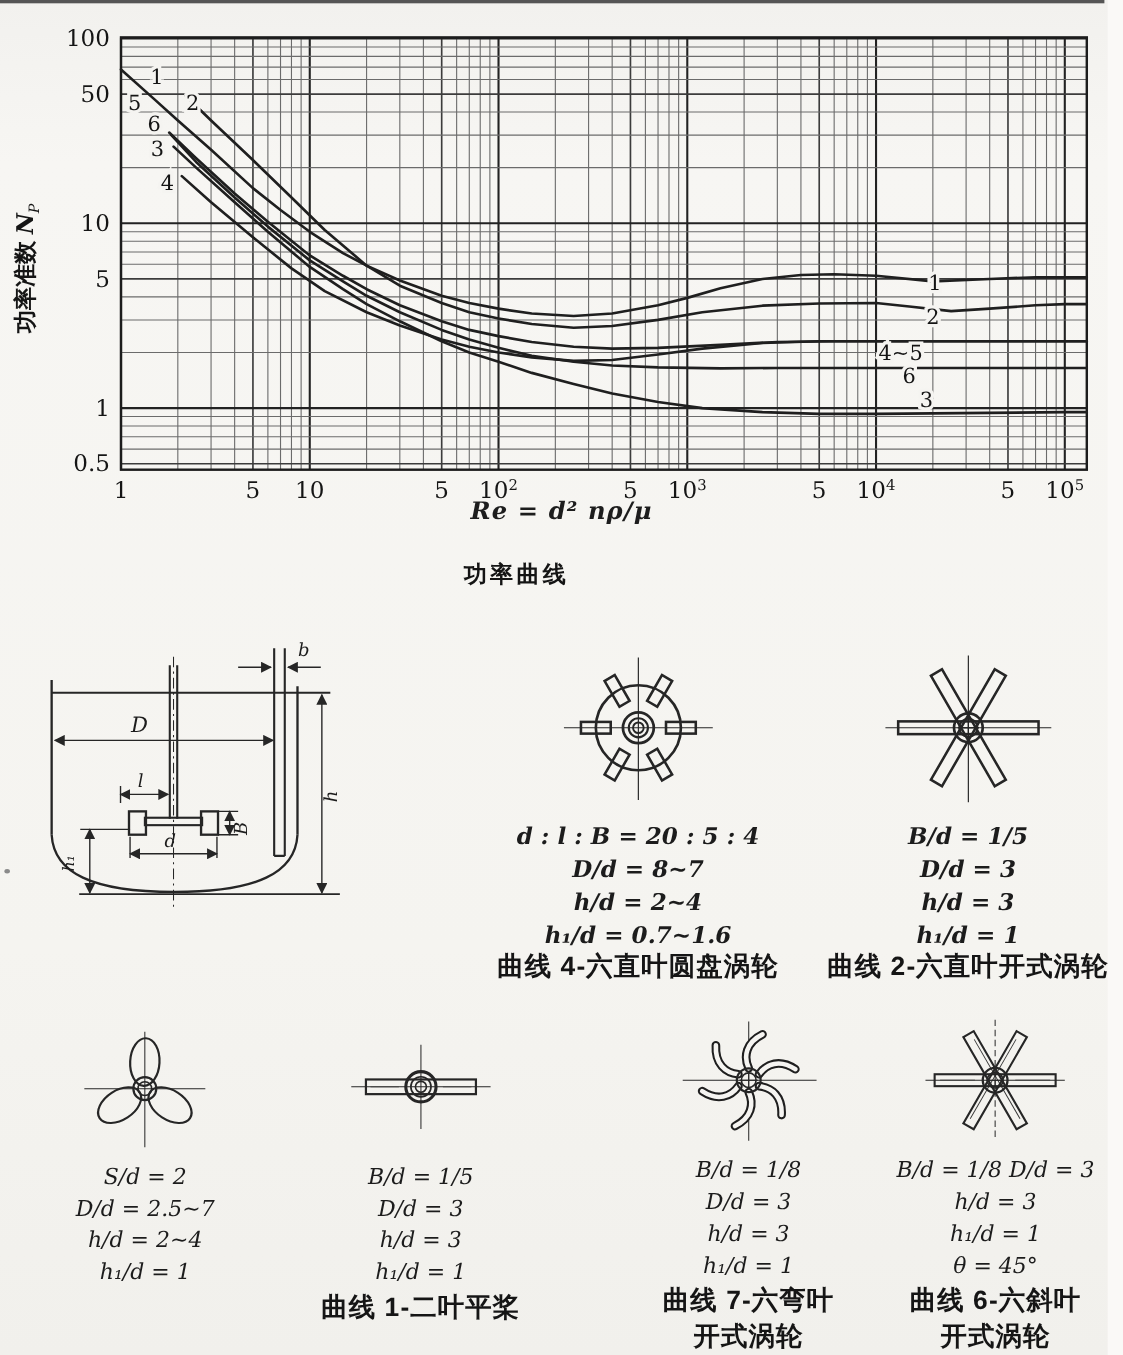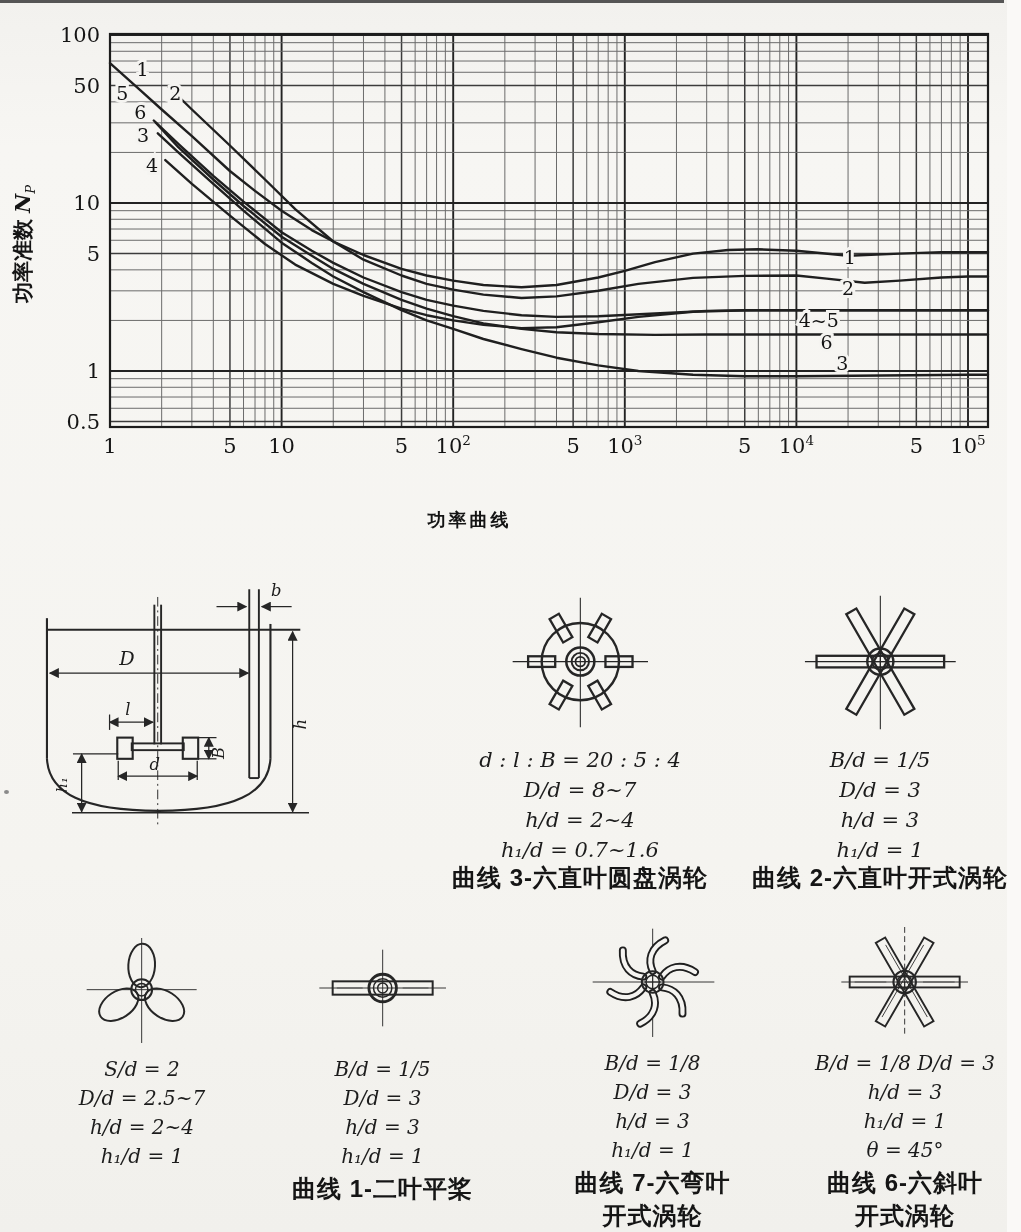--- a/index.html
+++ b/index.html
@@ -10,30 +10,30 @@
   .right-sliver{position:absolute;left:1012px;top:0;width:5px;height:13px;background:#4a4a4a;}
   .right-sliver2{position:absolute;left:1014px;top:196px;width:5px;height:16px;background:#555;}
   .speck{position:absolute;left:4px;top:790px;width:5px;height:4px;background:#8a8a8a;border-radius:50%;}
   .right-margin{position:absolute;right:0;top:0;width:14px;height:100%;background:#faf9f7;}
 
   svg text{user-select:none;}
   .chart-svg{position:absolute;left:0;top:4px;}
   .formula{position:absolute;left:0;top:452px;width:1021px;text-align:center;
            font:italic 600 22px "DejaVu Serif",serif;color:#1d1d1d;letter-spacing:1px;}
   .chart-title{position:absolute;left:0;top:508px;width:939px;text-align:center;
-           font-weight:bold;font-size:18px;color:#141414;letter-spacing:3px;}
+           font-weight:bold;font-size:21px;color:#141414;letter-spacing:3px;}
 
   .tank-svg{position:absolute;left:18px;top:570px;}
 
   .imp{position:absolute;}
   .fig{display:block;margin:0 auto;}
   .row1 .fig{height:145px;}
   .row2 .fig{height:125px;}
   .specs{text-align:center;color:#1c1c1c;font:italic 20px/29px "DejaVu Serif",serif;}
-  .row1 .specs{font-size:21px;line-height:30px;margin-top:8px;}
+  .row1 .specs{font-size:21px;line-height:30px;margin-top:8px;font-weight:bold;}
   .row2 .specs{margin-top:2px;}
   .caption{position:absolute;left:0;right:0;text-align:center;font-weight:bold;font-size:24px;
            color:#151515;letter-spacing:1px;}
   .row1 .caption{top:270px;}
   .row2 .caption{top:244px;line-height:33px;}
 
   .ink{stroke:#262626;fill:none;}
 </style>
 </head>
 <body>
@@ -154,20 +154,21 @@
         <text x="143.1401810776256" y="138.2297235490444" text-anchor="middle" font-size="19" font-family="DejaVu Serif,serif" fill="#141414" style="paint-order:stroke;stroke:#f5f4f1;stroke-width:6px">3</text>
         <text x="152.1299737969081" y="168.4502772252782" text-anchor="middle" font-size="19" font-family="DejaVu Serif,serif" fill="#141414" style="paint-order:stroke;stroke:#f5f4f1;stroke-width:6px">4</text>
         <text x="849.8969625571674" y="259.73380483162094" text-anchor="middle" font-size="19" font-family="DejaVu Serif,serif" fill="#141414" style="paint-order:stroke;stroke:#f5f4f1;stroke-width:6px">1</text>
         <text x="848.0567472559392" y="290.5860635185703" text-anchor="middle" font-size="19" font-family="DejaVu Serif,serif" fill="#141414" style="paint-order:stroke;stroke:#f5f4f1;stroke-width:6px">2</text>
         <text x="818.7652746737431" y="322.90821692528783" text-anchor="middle" font-size="19" font-family="DejaVu Serif,serif" fill="#141414" style="paint-order:stroke;stroke:#f5f4f1;stroke-width:6px">4~5</text>
         <text x="826.6172600539549" y="344.56546339380344" text-anchor="middle" font-size="19" font-family="DejaVu Serif,serif" fill="#141414" style="paint-order:stroke;stroke:#f5f4f1;stroke-width:6px">6</text>
         <text x="842.2466685939571" y="365.5551711439978" text-anchor="middle" font-size="19" font-family="DejaVu Serif,serif" fill="#141414" style="paint-order:stroke;stroke:#f5f4f1;stroke-width:6px">3</text>
       </g>
     </svg>
 
+  <div class="formula">Re = d² nρ/μ</div>
   <div class="chart-title">功率曲线</div>
 
   <svg class="tank-svg" width="318" height="289" viewBox="0 0 330 300">
     <defs>
       <marker id="ah" viewBox="0 0 10 10" refX="9" refY="5" markerWidth="8" markerHeight="8" orient="auto-start-reverse">
           <path d="M0,0L10,5L0,10z" fill="#262626"></path>
         </marker>
     </defs>
     <g>
       <line class="ink" x1="30" y1="50" x2="30" y2="196" stroke-width="2.2"></line>
@@ -249,21 +250,21 @@
         <circle class="ink" cx="80" cy="72" r="5" stroke-width="1.8"></circle>
       </g>
     </svg>
     <div class="specs">
       <div>d : l : B = 20 : 5 : 4</div>
       <div>D/d = 8~7</div>
       <div>h/d = 2~4</div>
       <div>h₁/d = 0.7~1.6</div>
     </div>
     <div class="caption">
-      <div>曲线 3-六直叶圆盘涡轮</div>
+      <div>曲线 4-六直叶圆盘涡轮</div>
     </div>
   </div>
 
   <div class="imp row1" style="left:730px;top:592px;width:300px;height:330px">
     <svg class="fig" viewBox="0 0 160 150">
       <line class="ink" x1="2" y1="72" x2="158" y2="72" stroke-width="1.1"></line>
       <line class="ink" x1="80" y1="4" x2="80" y2="142" stroke-width="1.1"></line>
       <g>
         <g transform="rotate(60 80 72)">
             <rect class="ink" x="20" y="66" width="120" height="12" stroke-width="2.4" fill="#f5f4f1"></rect>
@@ -284,21 +285,21 @@
       <div>B/d = 1/5</div>
       <div>D/d = 3</div>
       <div>h/d = 3</div>
       <div>h₁/d = 1</div>
     </div>
     <div class="caption">
       <div>曲线 2-六直叶开式涡轮</div>
     </div>
   </div>
 
-  <div class="imp row2" style="left:17px;top:928px;width:250px;height:304px">
+  <div class="imp row2" style="left:7px;top:928px;width:250px;height:304px">
     <svg class="fig" viewBox="0 0 160 150">
       <line class="ink" x1="14" y1="74" x2="146" y2="74" stroke-width="1.1"></line>
       <line class="ink" x1="80" y1="12" x2="80" y2="138" stroke-width="1.1"></line>
       <g>
         <ellipse class="ink" cx="80" cy="45" rx="16" ry="26" stroke-width="2.4" transform="rotate(3 80 45)"></ellipse>
         <ellipse class="ink" cx="52.5" cy="92" rx="16" ry="26" stroke-width="2.4" transform="rotate(57 52.5 92)"></ellipse>
         <ellipse class="ink" cx="107.5" cy="92" rx="16" ry="26" stroke-width="2.4" transform="rotate(-57 107.5 92)"></ellipse>
       </g>
       <g>
         <circle class="ink" cx="80" cy="74" r="12.5" stroke-width="2.4" fill="#f5f4f1"></circle>
@@ -330,21 +331,21 @@
       <div>B/d = 1/5</div>
       <div>D/d = 3</div>
       <div>h/d = 3</div>
       <div>h₁/d = 1</div>
     </div>
     <div class="caption">
       <div>曲线 1-二叶平桨</div>
     </div>
   </div>
 
-  <div class="imp row2" style="left:520px;top:922px;width:265px;height:310px">
+  <div class="imp row2" style="left:548px;top:922px;width:265px;height:310px">
     <svg class="fig" viewBox="0 0 160 150">
       <line class="ink" x1="8" y1="72" x2="154" y2="72" stroke-width="1.1"></line>
       <line class="ink" x1="80" y1="8" x2="80" y2="138" stroke-width="1.1"></line>
       <g fill="none" stroke-linecap="round">
         <g transform="rotate(0 80 72)">
             <path d="M 80,59 C 74,46 77,31 95,22" stroke="#1f1f1f" stroke-width="9.5"></path>
             <path d="M 80,59 C 74,46 77,31 95,22" stroke="#f5f4f1" stroke-width="5"></path>
           </g>
         <g transform="rotate(60 80 72)">
             <path d="M 80,59 C 74,46 77,31 95,22" stroke="#1f1f1f" stroke-width="9.5"></path>

